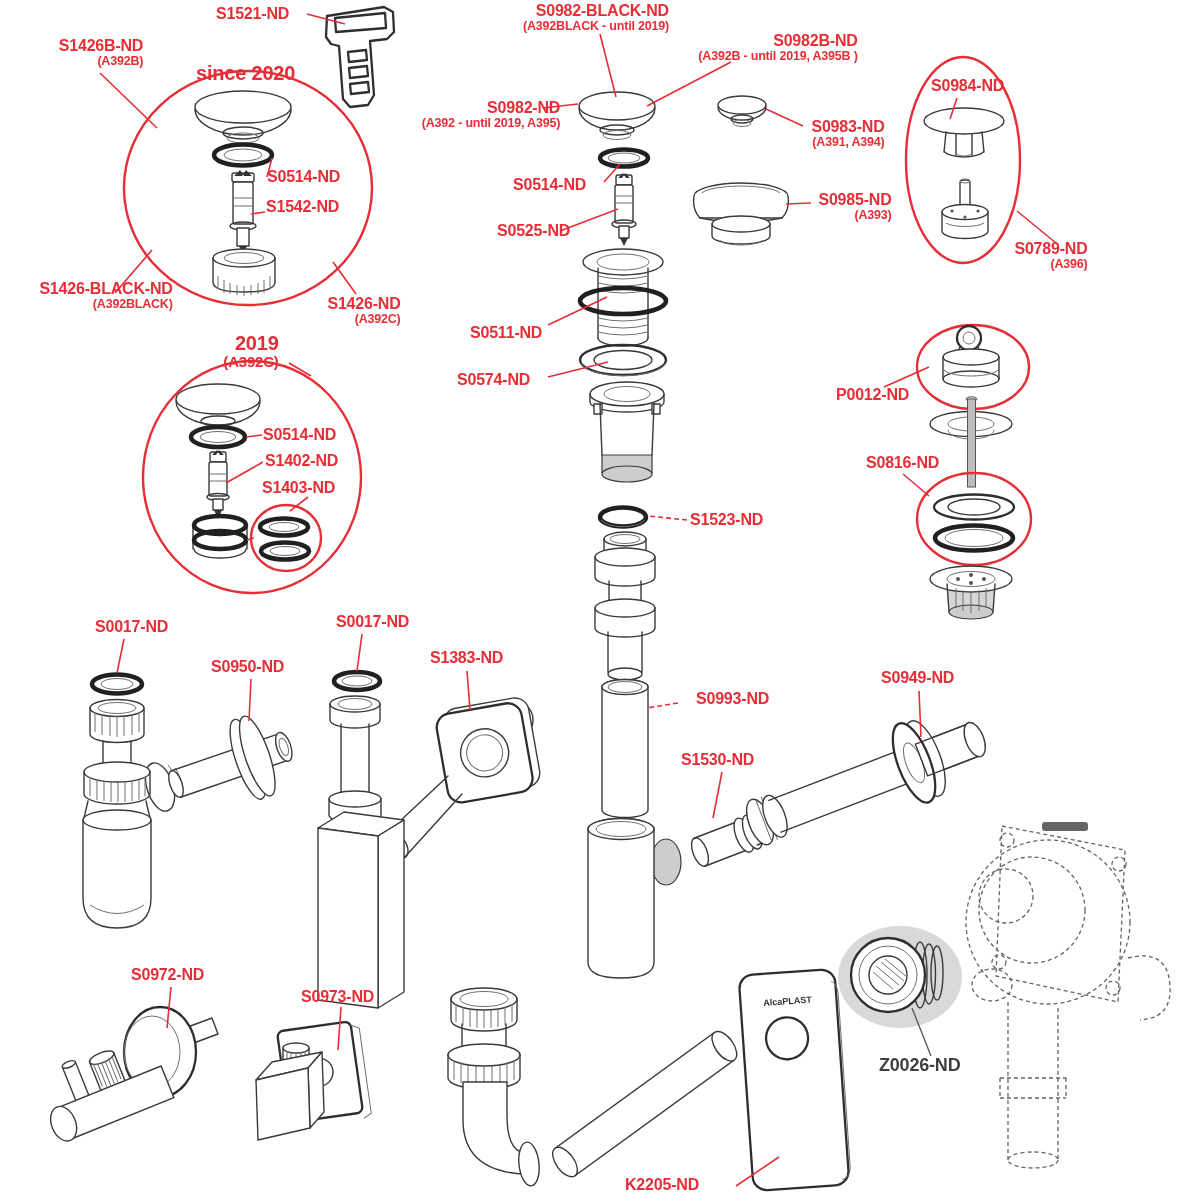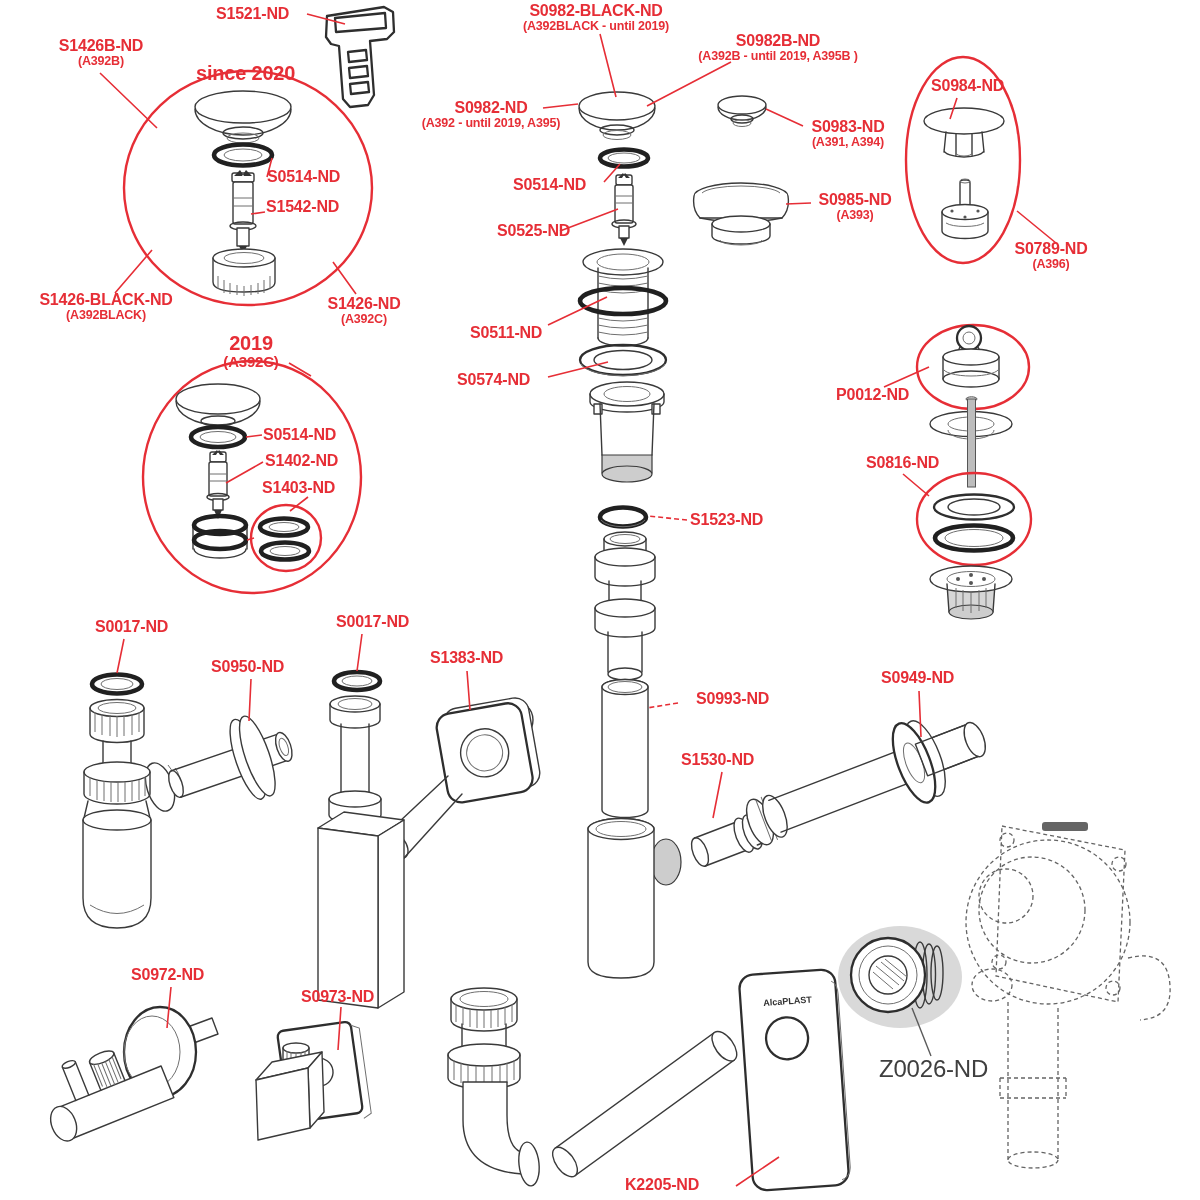--- a/index.html
+++ b/index.html
@@ -18,24 +18,24 @@
   .leadDash{fill:none;stroke:#e62e36;stroke-width:1.6;stroke-dasharray:5 3}
   .leadDark{fill:none;stroke:#5a5a5a;stroke-width:1.4}
   .dash{fill:none;stroke:#646464;stroke-width:1.3;stroke-dasharray:4 3}
   .gry{fill:#cdcdcd;stroke:#3a3a3a;stroke-width:1.2}
   .gryl{fill:#d9d9d9;stroke:none}
   .logoTxt{font:700 9px "Liberation Sans",sans-serif;fill:#333}
   
   .lbl{position:absolute;font-weight:700;color:#e62e36;font-size:16px;line-height:1.1;
        white-space:nowrap;letter-spacing:-0.2px;}
   .lbl .ref{display:block;font-size:12.5px;font-weight:700;}
-  .c{transform:translateX(-50%);text-align:center;}
+  .c{transform:translateX(-50%);text-align:right;}
   .cap{font-size:20px;}
   .cap .ref{font-size:15px;}
-  .dark{color:#3f3f3f;font-size:24px;font-weight:400;}
+  .dark{color:#3f3f3f;font-size:18px;font-weight:700;}
 </style>
 </head>
 <body>
 
 <div class="stage">
 <svg width="1200" height="1200" viewBox="0 0 1200 1200">
 
   <g>
     <path class="dash" d="M1002,826 L1125,850 L1118,1002 L996,976 Z"></path>
     <circle class="dash" cx="1007" cy="840" r="7"></circle>
@@ -423,21 +423,21 @@
     M736,1186 L779,1157"></path>
   <path class="leadDash" d="M687,520 L648,516 M678,703 L647,708"></path>
   <path class="leadDark" d="M912,1008 L931,1056"></path>
 </svg>
 
   <div class="lbl c" style="left:101px;top:37px"><span>S1426B-ND</span><span class="ref">(A392B)</span></div>
   <div class="lbl" style="left:216px;top:5px"><span>S1521-ND</span></div>
   <div class="lbl cap" style="left:196px;top:62px"><span>since 2020</span></div>
   <div class="lbl" style="left:267px;top:168px"><span>S0514-ND</span></div>
   <div class="lbl" style="left:266px;top:198px"><span>S1542-ND</span></div>
-  <div class="lbl c" style="left:106px;top:291px"><span>S1426-BLACK-ND</span><span class="ref">(A392BLACK)</span></div>
+  <div class="lbl c" style="left:106px;top:280px"><span>S1426-BLACK-ND</span><span class="ref">(A392BLACK)</span></div>
   <div class="lbl c" style="left:364px;top:295px"><span>S1426-ND</span><span class="ref">(A392C)</span></div>
   <div class="lbl c cap" style="left:251px;top:332px"><span>2019</span><span class="ref">(A392C)</span></div>
   <div class="lbl" style="left:263px;top:426px"><span>S0514-ND</span></div>
   <div class="lbl" style="left:265px;top:452px"><span>S1402-ND</span></div>
   <div class="lbl" style="left:262px;top:479px"><span>S1403-ND</span></div>
 
   <div class="lbl c" style="left:596px;top:2px"><span>S0982-BLACK-ND</span><span class="ref">(A392BLACK - until 2019)</span></div>
   <div class="lbl c" style="left:778px;top:32px"><span>S0982B-ND</span><span class="ref">(A392B - until 2019, A395B )</span></div>
   <div class="lbl c" style="left:491px;top:99px"><span>S0982-ND</span><span class="ref">(A392 - until 2019, A395)</span></div>
   <div class="lbl c" style="left:848px;top:118px"><span>S0983-ND</span><span class="ref">(A391, A394)</span></div>

